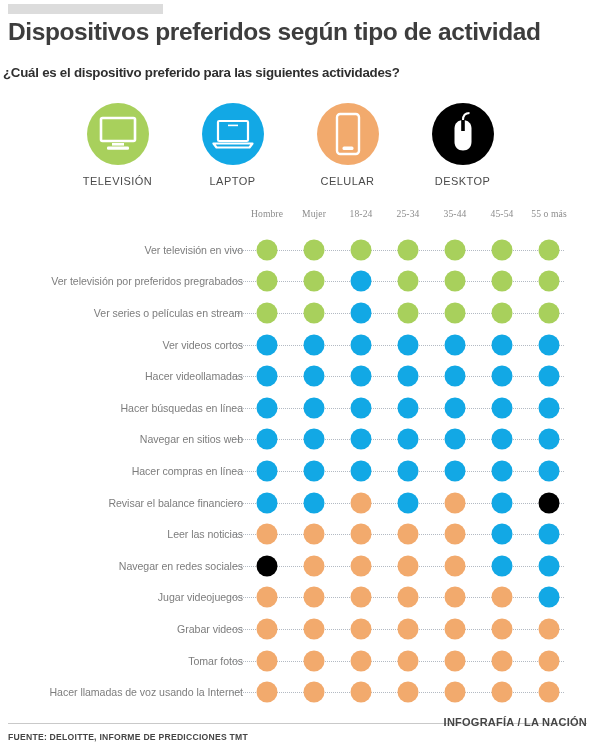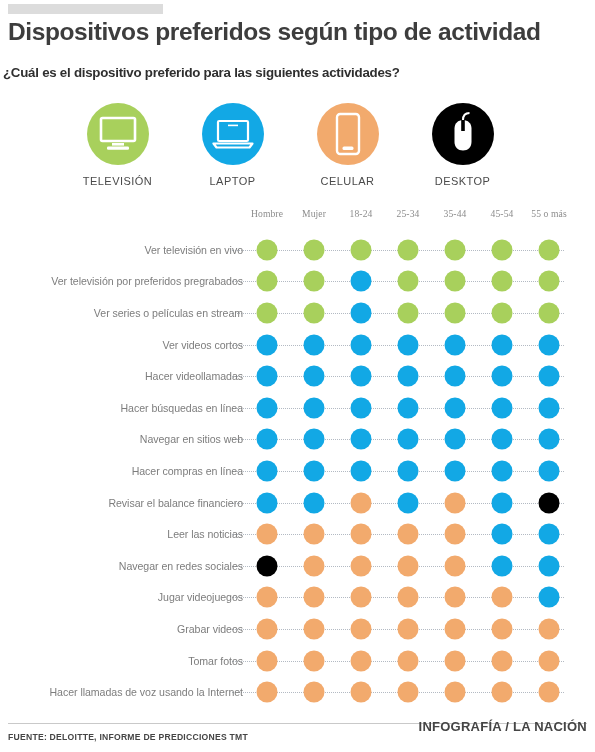--- a/index.html
+++ b/index.html
@@ -131,22 +131,22 @@
   #footer-source {
     position: absolute;
     left: 8px; bottom: 10px;
     font-size: 8.6px;
     font-weight: bold;
     color: #454545;
     letter-spacing: 0.25px;
   }
   #footer-credit {
     position: absolute;
-    right: 8px; bottom: 18px;
-    font-size: 13px;
+    right: 8px; bottom: 24px;
+    font-size: 11px;
     font-weight: bold;
     color: #454545;
     letter-spacing: 0.25px;
   }
 </style>
 </head>
 <body>
 
 <div id="top-rule"></div>
 

